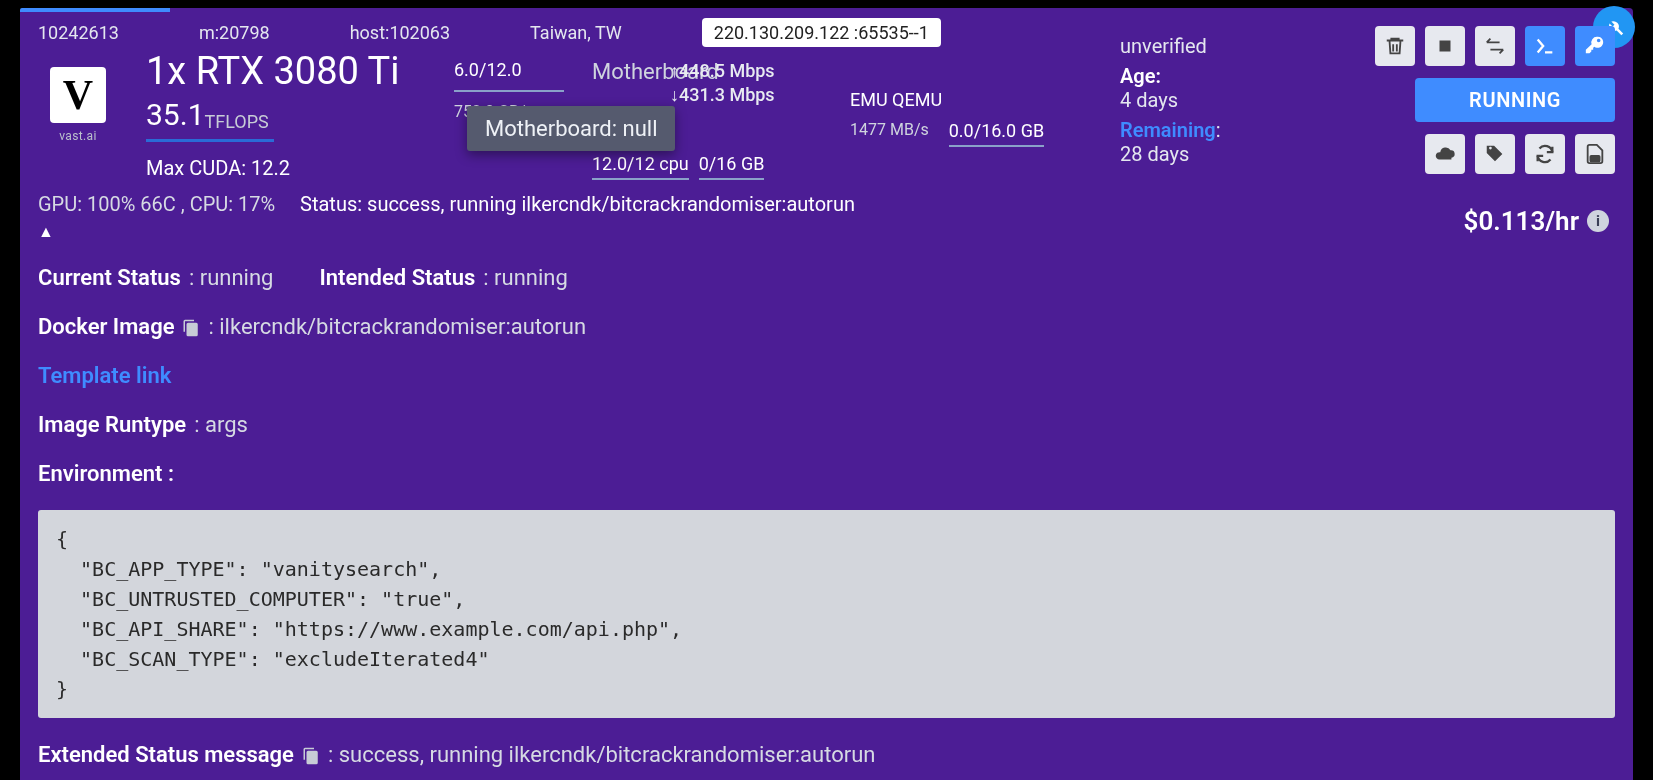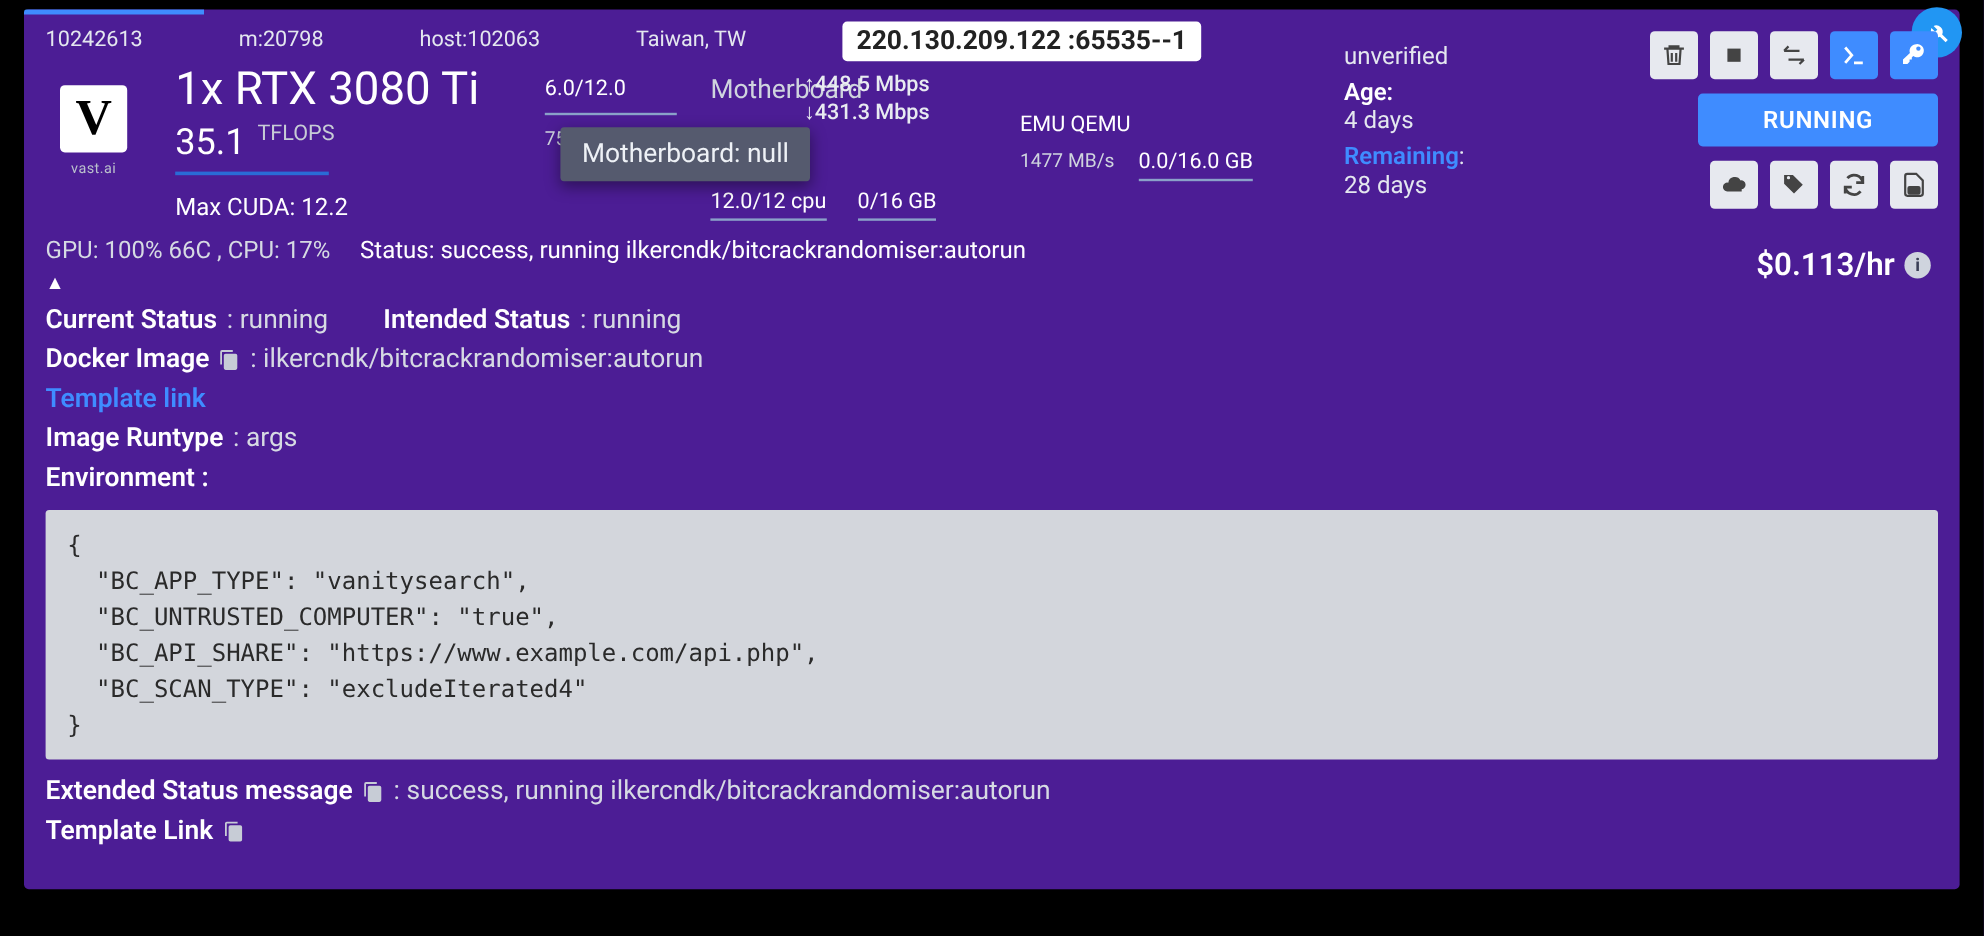--- a/index.html
+++ b/index.html
@@ -1,27 +1,27 @@
 <!DOCTYPE html>
 <html><head>
 <meta charset="utf-8">
 <style>
   html,body{margin:0;padding:0;background:#000;color:#d0d4dd;font-family:"Roboto","Helvetica Neue",Arial,sans-serif;font-size:16px;width:1653px;height:780px;overflow:hidden}
   .card{position:relative;margin:8px 20px 0 20px;background:#4c1d95;border-radius:4px;padding:14px 18px 28px 18px;box-sizing:border-box;min-height:720px}
   .topbar{position:absolute;left:0;top:0;width:150px;height:4px;background:#3f8cff;border-radius:2px 0 0 0}
   .idline{display:flex;gap:80px;font-size:18px;color:#e4e7ef}
   .idline>span{white-space:nowrap}
-  .ipbox{background:#fff;color:#222;border-radius:4px;padding:4px 12px;font-size:22px;font-weight:700;white-space:nowrap}
+  .ipbox{background:#fff;color:#222;border-radius:4px;padding:4px 12px;font-size:18px;font-weight:400;white-space:nowrap}
   .header-grid{display:flex;gap:28px;margin-top:6px}
   .logo-cell{display:flex;flex-direction:column;align-items:center;gap:6px;width:80px;margin-top:18px}
   .logo-box{width:56px;height:56px;background:#fff;border-radius:4px;display:flex;align-items:center;justify-content:center;color:#000;font-family:"Times New Roman",serif;font-size:42px;font-weight:700}
   .logo-caption{color:#bac0cc;font-size:12px;letter-spacing:.03em}
   .gpu-col{display:flex;flex-direction:column;gap:4px;min-width:280px}
   .gpu-name{color:#fff;font-size:38px;font-weight:400;white-space:nowrap}
-  .tflops-row{display:flex;align-items:flex-start;gap:10px}
+  .tflops-row{display:flex;align-items:flex-end;}
   .tflops-num{color:#fff;font-size:30px;font-weight:400}
   .tflops-lbl{color:#c7ccd6;font-size:18px}
   .underline-blue{display:block;height:3px;background:#2a6bd6;margin-top:3px;width:100%}
   .cuda{color:#fff;font-size:20px;margin-top:10px}
   .stat-col{display:flex;flex-direction:column;font-size:18px;color:#fff;gap:10px;min-width:120px;padding-top:10px}
   .stat-col .bar{height:2px;background:#8aa1c9;width:100%}
   .label-under{color:#cfd4de;font-size:16px}
   .mb-title{color:#cfd4de;font-size:22px}
   .speed-col{display:flex;flex-direction:column;gap:2px;font-size:18px;color:#e8ebf1;min-width:140px;padding-top:4px}
   .arrow{font-weight:500}
@@ -33,21 +33,21 @@
   .ibtn svg{width:22px;height:22px}
   .ibtn.white{background:#e7e9ef;color:#444}
   .ibtn.blue{background:#3f8cff;color:#fff}
   .run-badge{background:#3f8cff;color:#fff;font-weight:600;font-size:20px;border-radius:4px;padding:10px 54px;letter-spacing:.03em}
   .wrench{position:absolute;right:-2px;top:-2px;background:#2196f3;width:42px;height:42px;border-radius:50%;display:flex;align-items:center;justify-content:center;color:#fff}
   .statline{margin-top:12px;font-size:20px;color:#d6dae3}
   .statline .white{color:#fff}
   .caret-up{color:#fff;font-size:16px;margin-top:6px}
   .detail{margin-top:6px;font-size:22px;color:#d6dae3}
   .detail .lbl{color:#fff;font-weight:600}
-  .detail-row{margin:8px 0;display:flex;align-items:flex-end;gap:8px}
+  .detail-row{margin:24px 0;display:flex;align-items:flex-end;gap:8px}
   .link{color:#3f8cff;font-weight:600}
   .copy svg{width:18px;height:18px;color:#c7ccd6;vertical-align:middle}
   pre.env{background:#d3d6dc;color:#2a2a2a;border-radius:3px;margin:14px 0;padding:14px 18px;font-family:Menlo,Consolas,monospace;font-size:20px;line-height:1.5;white-space:pre}
   .price{position:absolute;right:24px;top:198px;color:#fff;font-size:26px;font-weight:600;display:flex;align-items:center;gap:8px}
   .info-circ{width:22px;height:22px;border-radius:50%;background:#cfd4de;color:#3a3f56;font-weight:700;display:flex;align-items:center;justify-content:center;font-size:15px}
   .tooltip{position:absolute;left:447px;top:98px;background:#555a6e;color:#eef1f6;font-size:22px;padding:10px 18px;border-radius:3px;box-shadow:0 4px 12px rgba(0,0,0,.4);pointer-events:none}
 </style>
 </head>
 <body>
 
@@ -84,21 +84,21 @@
     </div>
 
     <div class="stat-col" style="min-width:110px">
       <span class="v">6.0/12.0</span>
       <span class="bar"></span>
       <span class="label-under">752.0 GB/s</span>
     </div>
 
     <div class="stat-col" style="min-width:230px">
       <span class="mb-title">Motherboard</span>
-      <div style="display:flex;gap:26px;margin-top:auto">
+      <div style="display:flex;gap:10px;margin-top:auto">
         <div style="display:flex;flex-direction:column;gap:4px">
           <span class="v">12.0/12 cpu</span>
           <span class="bar"></span>
         </div>
         <div style="display:flex;flex-direction:column;gap:4px">
           <span class="v">0/16 GB</span>
           <span class="bar"></span>
         </div>
       </div>
     </div>

